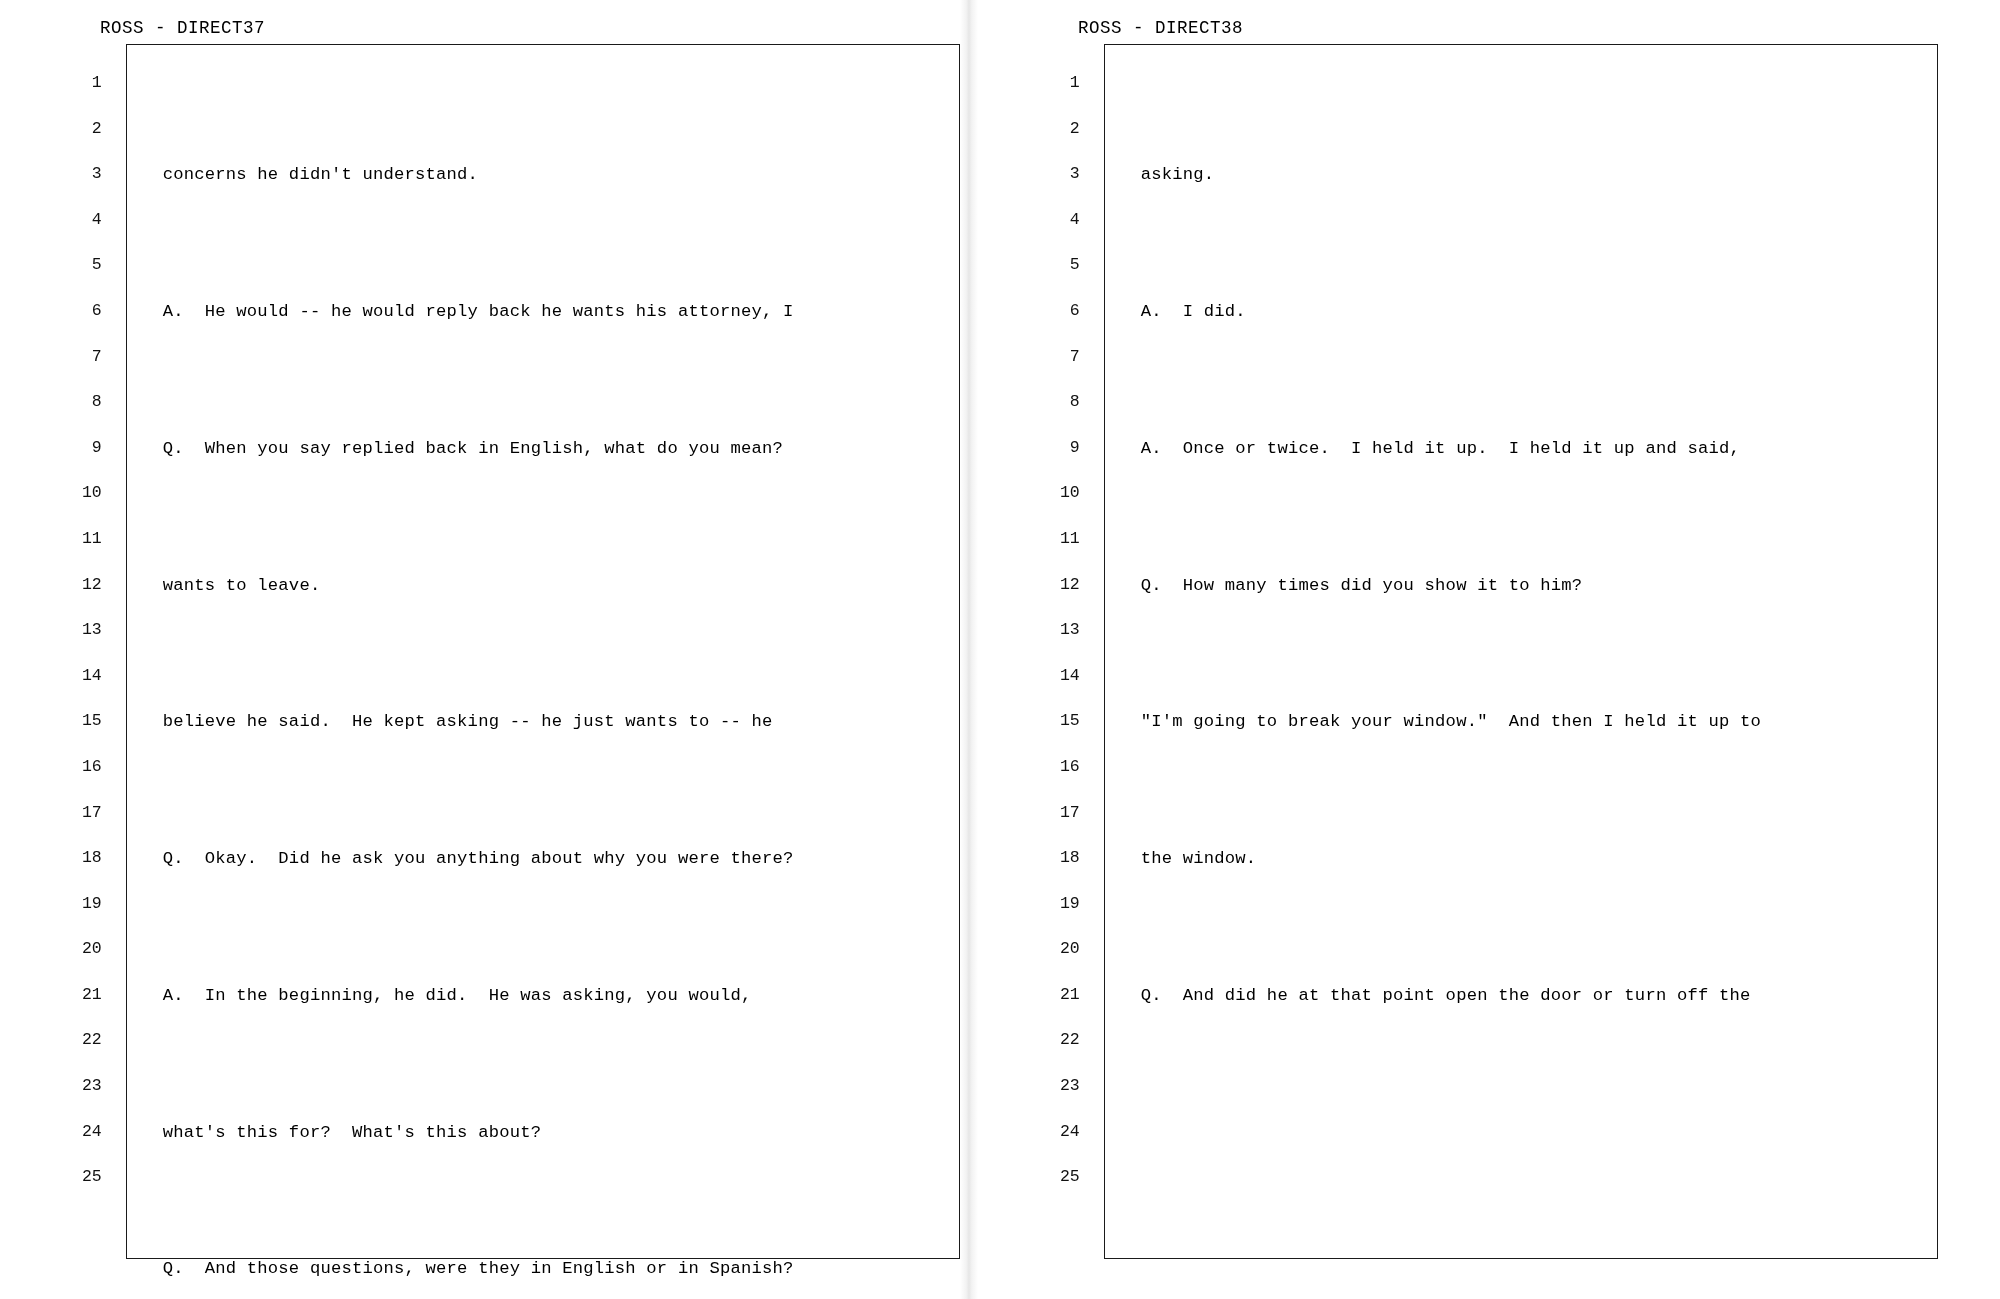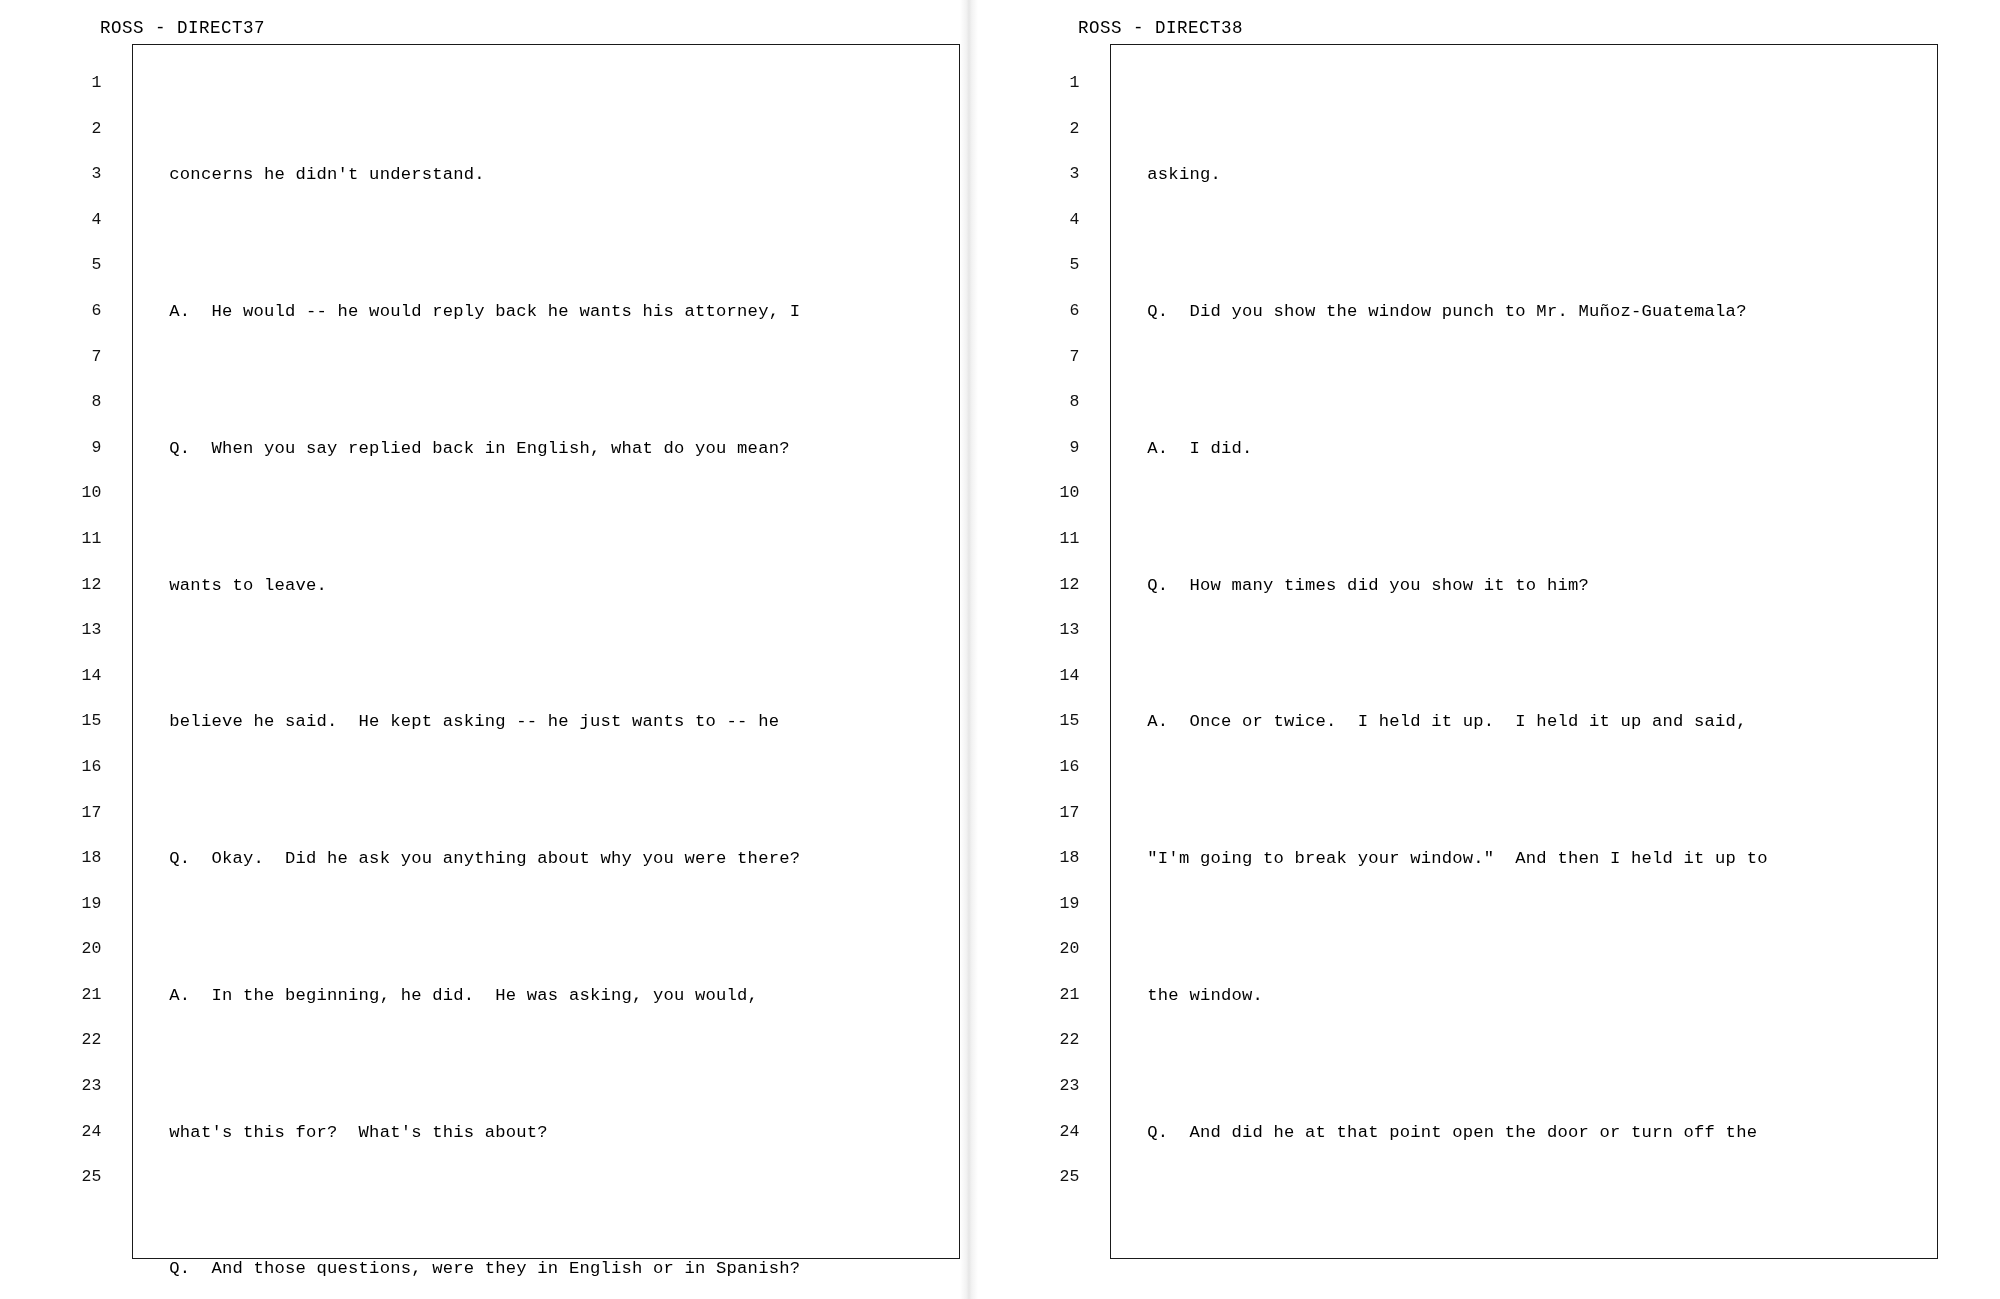--- a/index.html
+++ b/index.html
@@ -63,21 +63,21 @@
     box-sizing: border-box;
     color: #111111;
   }
   .line-numbers div { white-space: pre; }
   .text-frame {
     border: 1.5px solid #1a1a1a;
     width: 840px;
     height: 1215px;
     box-sizing: border-box;
     padding: 16px 10px 10px 36px;
-    margin-left: 31px;
+    margin-left: 24px;
     background: #ffffff;
   }
   .text-lines {
     font-size: 17.2px;
     line-height: 45.6px;
     letter-spacing: 0.2px;
     white-space: pre;
   }
   .text-lines div {
     white-space: pre;
@@ -185,24 +185,23 @@
         <div>20</div>
         <div>21</div>
         <div>22</div>
         <div>23</div>
         <div>24</div>
         <div>25</div>
       </div>
       <div class="text-frame">
         <div class="text-lines">
           <div>asking.</div>
-          <div>Q.  Did you show the window punch to Mr. Muñoz-Guatemala?</div>
           <div>A.  I did.</div>
+          <div>A.  Once or twice.  I held it up.  I held it up and said,</div>
           <div>Q.  How many times did you show it to him?</div>
-          <div>A.  Once or twice.  I held it up.  I held it up and said,</div>
           <div>"I'm going to break your window."  And then I held it up to</div>
           <div>the window.</div>
           <div>Q.  And did he at that point open the door or turn off the</div>
           
           
           
           
           
           
           

